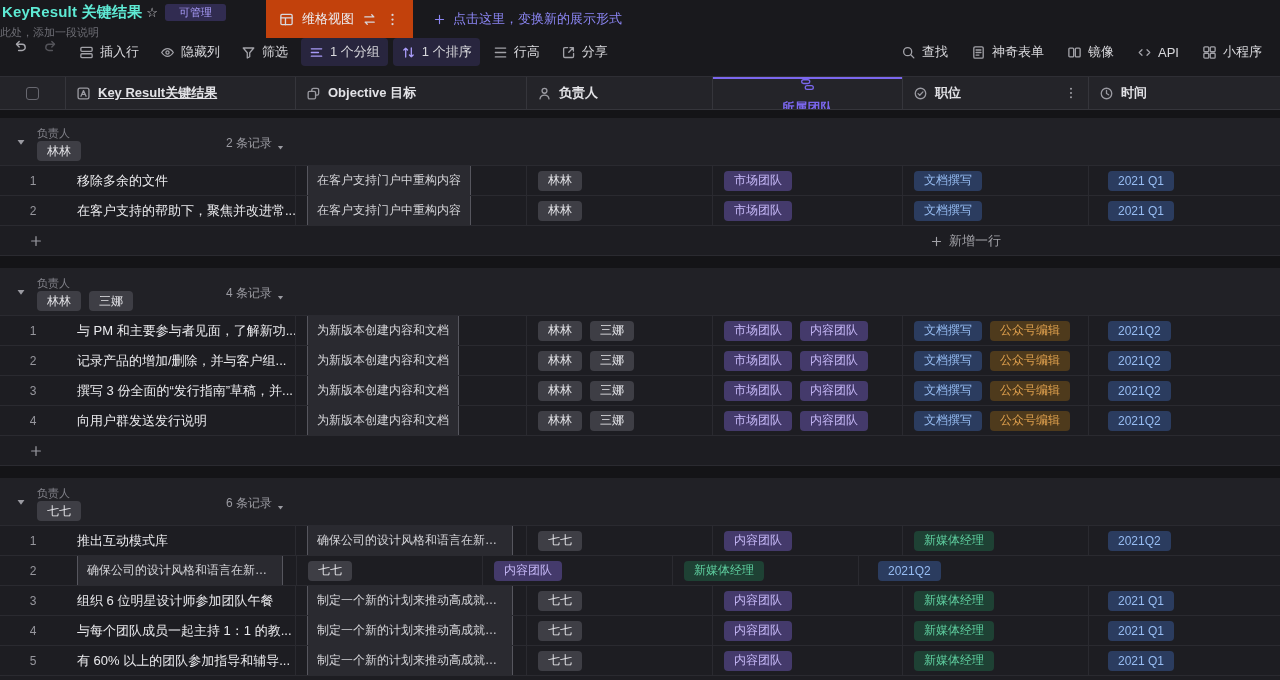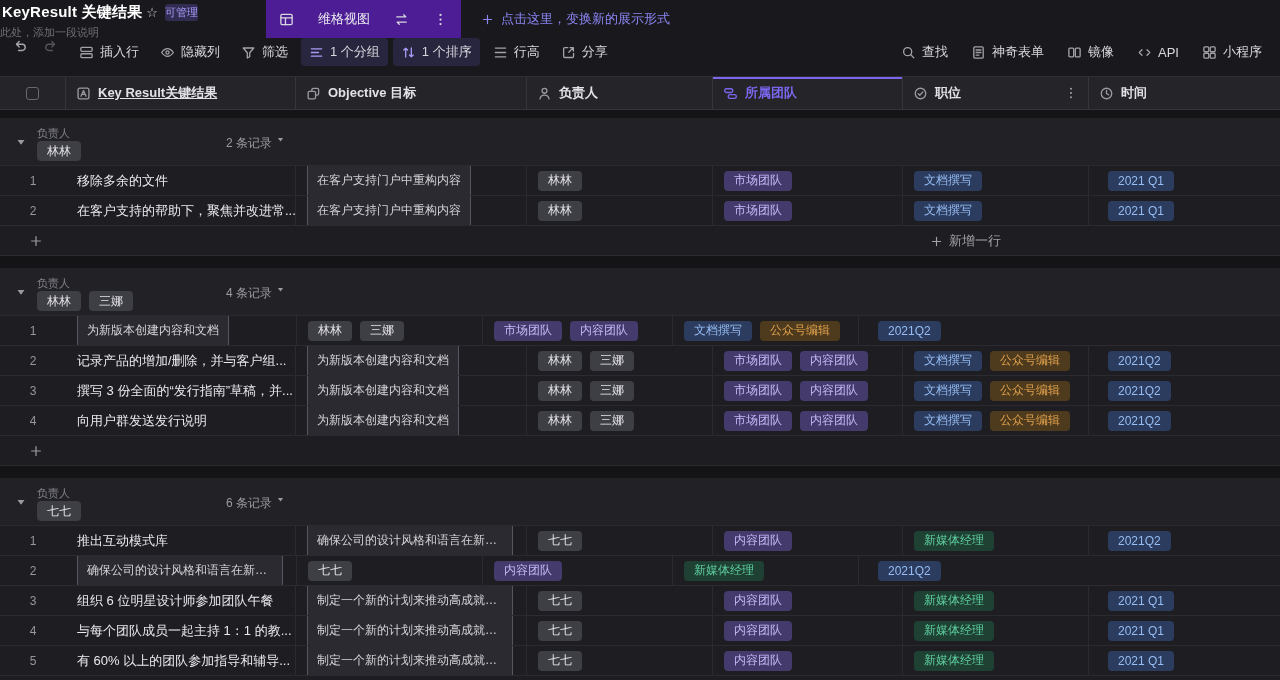--- a/index.html
+++ b/index.html
@@ -6,26 +6,26 @@
   *{margin:0;padding:0;box-sizing:border-box;}
   html,body{width:1280px;height:680px;overflow:hidden;}
   body{background:#141417;color:#e6e6e9;font-family:"Liberation Sans","DejaVu Sans",sans-serif;}
   .icon{display:inline-flex;width:15px;height:15px;flex:none;color:inherit;}
   .icon svg{width:100%;height:100%;display:block;}
 
   
   .topbar{height:38px;background:#19191d;position:relative;overflow:hidden;}
   .title-block{position:absolute;left:2px;top:3px;}
   .title-row{display:flex;align-items:center;gap:7px;}
-  .page-title{font-size:15px;font-weight:700;color:#ffffff;letter-spacing:.2px;white-space:nowrap;}
+  .page-title{font-size:15px;font-weight:700;color:#5eead4;letter-spacing:.2px;white-space:nowrap;}
   .star{color:#cfcfd4;font-size:13px;margin-left:-3px;}
-  .badge{background:rgba(123,103,238,.25);color:#a89bf8;font-size:11px;padding:1px 0;border-radius:3px;white-space:nowrap;}
+  .badge{background:rgba(123,103,238,.25);color:#a89bf8;font-size:11px;padding:1px 14px;border-radius:3px;white-space:nowrap;}
   .subtitle{font-size:11px;color:#6e6e75;margin-top:3px;margin-left:-13px;white-space:nowrap;}
   .tabs{position:absolute;left:266px;top:0;height:38px;display:flex;align-items:center;}
-  .tab{height:38px;display:flex;align-items:center;gap:24px;padding:16px 13px;background:#4c1d95;color:#ececf0;font-size:13px;cursor:pointer;}
+  .tab{height:38px;display:flex;align-items:center;gap:8px;padding:16px 13px;background:#c2410c;color:#ececf0;font-size:13px;cursor:pointer;}
   .tab .icon{color:#d8d8de;}
   .add-view{display:flex;align-items:center;gap:7px;margin-left:20px;color:#8c86f5;font-size:13px;cursor:pointer;white-space:nowrap;}
   .add-view .icon{color:#8c86f5;width:13px;height:13px;}
 
   
   .toolbar{height:38px;background:#19191d;display:flex;align-items:flex-start;padding:0 10px;}
   .hist{display:flex;align-items:center;gap:15px;margin:0 12px 0 2px;}
   .hist .icon{width:16px;height:16px;cursor:pointer;}
   .undo{color:#a8a8ae;}
   .redo{color:#54545a;}
@@ -41,32 +41,32 @@
   .th{display:flex;align-items:center;gap:7px;padding:0 10px;border-right:1px solid #35353b;font-size:13px;font-weight:700;color:#e2e2e6;position:relative;white-space:nowrap;overflow:hidden;cursor:pointer;}
   .th .icon{color:#9a9aa1;}
   .th-check{width:66px;justify-content:center;padding:0;}
   .checkbox{width:13px;height:13px;border:1.5px solid #686870;border-radius:3px;}
   .th-kr{width:230px;text-decoration:underline;}
   .th-obj{width:231px;}
   .th-owner{width:186px;}
   .th-team{width:190px;}
   .th-role{width:186px;}
   .th-time{flex:1;border-right:none;}
-  .th.selected{color:var(--accent);box-shadow:inset 0 2px 0 var(--accent);}
+  .th.selected{color:var(--accent);box-shadow:inset 0 2px 0 var(--accent);flex-direction:column;}
   .th.selected .icon{color:var(--accent);}
   .th-menu{margin-left:auto;color:#8a8a92;width:14px;height:14px;}
 
   
   .tbody{padding-top:8px;}
   .group{margin-bottom:12px;}
   .group-header{height:48px;background:#212126;position:relative;border-bottom:1px solid #2a2a30;}
   .g-tri{position:absolute;left:15px;top:18px;width:12px;height:12px;color:#9a9aa1;cursor:pointer;}
   .g-label{position:absolute;left:37px;top:8px;font-size:11px;color:#82828a;}
   .g-chips{position:absolute;left:37px;top:23px;display:flex;gap:8px;}
-  .g-count{position:absolute;left:185px;top:17px;width:100px;display:flex;justify-content:flex-end;align-items:flex-start;gap:4px;font-size:12px;color:#9a9aa1;cursor:pointer;}
+  .g-count{position:absolute;left:185px;top:17px;width:100px;display:flex;justify-content:flex-end;align-items:flex-end;gap:4px;font-size:12px;color:#9a9aa1;cursor:pointer;}
   .g-count .icon{width:9px;height:9px;}
   .row{height:30px;display:flex;background:#1d1d22;border-bottom:1px solid #2a2a30;}
   .cell{display:flex;align-items:center;padding:0 11px;border-right:1px solid #2a2a30;overflow:hidden;white-space:nowrap;gap:8px;}
   .cell-num{width:66px;justify-content:center;padding:0;color:#97979e;font-size:12px;border-right:none;}
   .cell-kr{width:230px;font-size:13px;color:#eaeaed;}
   .cell-obj{width:231px;}
   .cell-owner{width:186px;}
   .cell-team{width:190px;}
   .cell-role{width:186px;}
   .cell-time{flex:1;border-right:none;padding-left:19px;}
@@ -408,20 +408,21 @@
             <span>4 条记录</span>
             <span class="icon">
               <svg viewBox="0 0 16 16" fill="none" stroke="currentColor" stroke-width="1.4" stroke-linecap="round" stroke-linejoin="round" xmlns="http://www.w3.org/2000/svg">
                 <path d="M3.4 5.4h9.2L8 11.6z" fill="currentColor" stroke="none"></path>
               </svg>
             </span>
           </div>
         </div>
         <div class="row">
           <div class="cell cell-num">1</div>
+          <div class="cell cell-kr">与 PM 和主要参与者见面，了解新功...</div>
           <div class="cell cell-obj">
             <span class="obj-chip">为新版本创建内容和文档</span>
           </div>
           <div class="cell cell-owner">
             <span class="chip" style="background: rgb(62, 62, 69); color: rgb(226, 226, 230);">林林</span>
             <span class="chip" style="background: rgb(62, 62, 69); color: rgb(226, 226, 230);">三娜</span>
           </div>
           <div class="cell cell-team">
             <span class="chip" style="background: rgb(68, 58, 107); color: rgb(198, 184, 247);">市场团队</span>
             <span class="chip" style="background: rgb(68, 58, 107); color: rgb(198, 184, 247);">内容团队</span>

